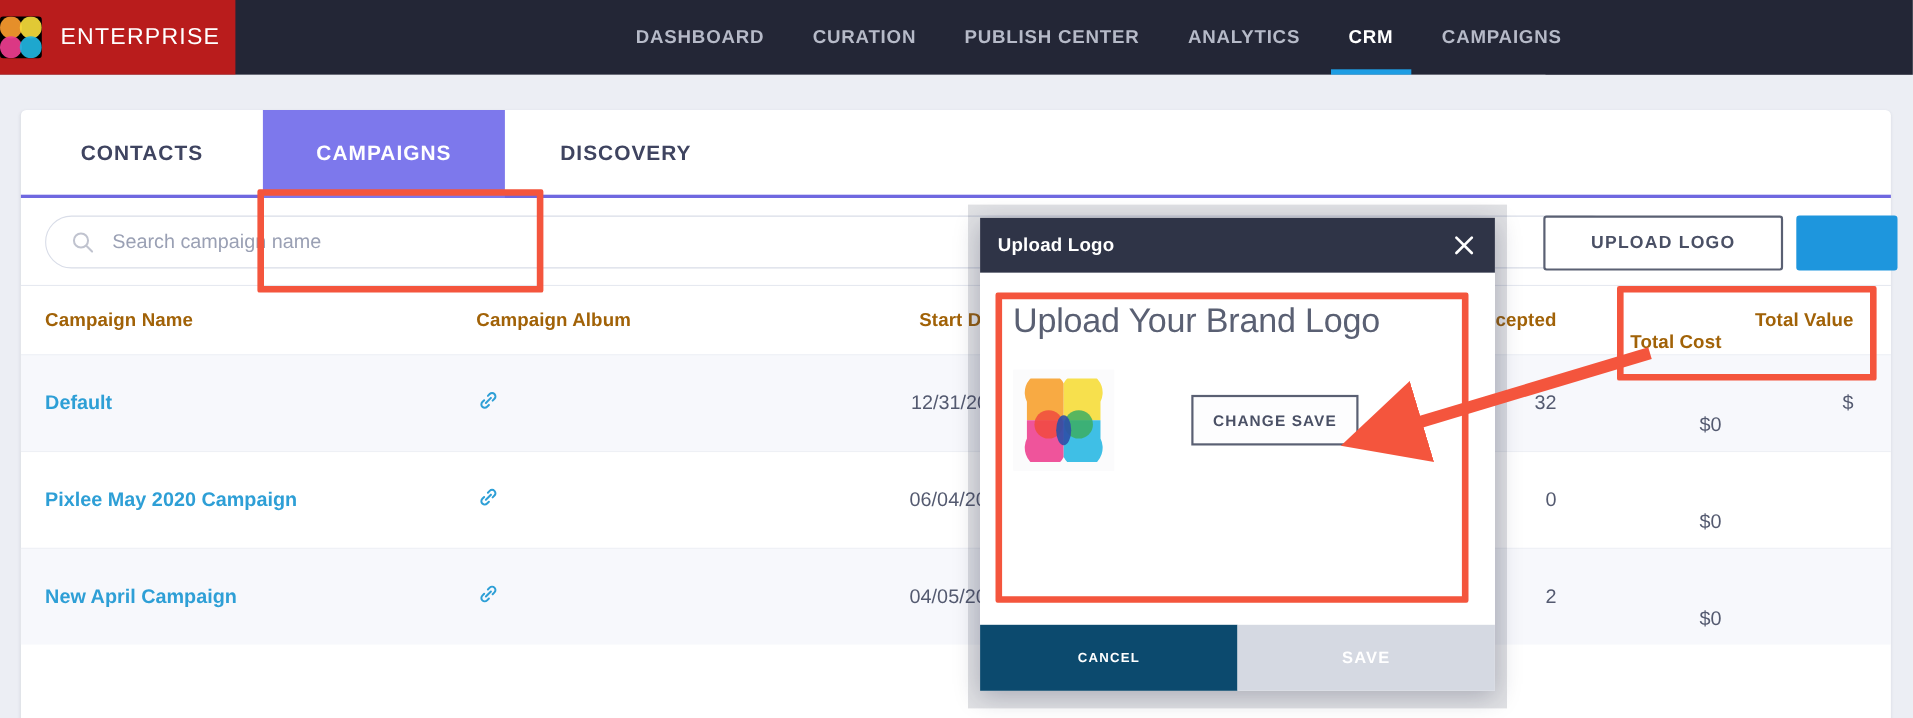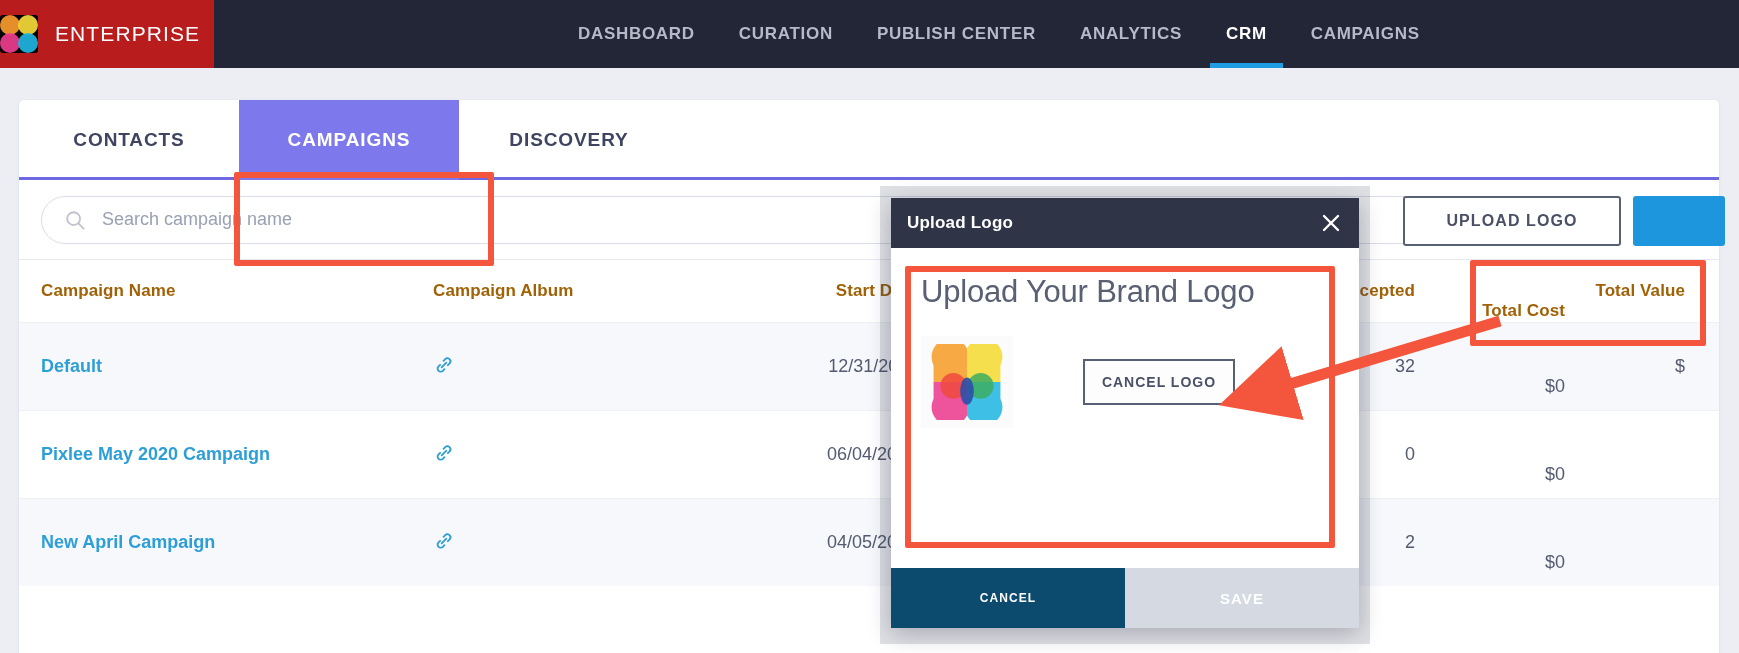--- a/index.html
+++ b/index.html
@@ -365,21 +365,21 @@
                 <path d="M50 50 L50 6 A22 22 0 0 0 6 28 L6 50 Z" fill="#f79f2a"></path>
                 <path d="M50 50 L50 6 A22 22 0 0 1 94 28 L94 50 Z" fill="#f6dc35"></path>
                 <path d="M50 50 L6 50 L6 72 A22 22 0 0 0 50 94 Z" fill="#ed3d8e"></path>
                 <path d="M50 50 L94 50 L94 72 A22 22 0 0 1 50 94 Z" fill="#25b7e3"></path>
                 <circle cx="32" cy="55" r="17" fill="#ef3124" opacity="0.85"></circle>
                 <circle cx="68" cy="55" r="17" fill="#22a34c" opacity="0.85"></circle>
                 <ellipse cx="50" cy="62" rx="9" ry="18" fill="#11379c" opacity="0.9"></ellipse>
               </g>
             </svg>
           </div>
-          <button class="change-btn">CANCEL LOGO</button>
+          <button class="change-btn">CHANGE SAVE</button>
         </div>
       </div>
 
       <div class="modal-footer">
         <button class="btn-cancel">CANCEL</button>
         <button class="btn-save">SAVE</button>
       </div>
     </div>
 
     <div class="anno anno-tab"></div>

